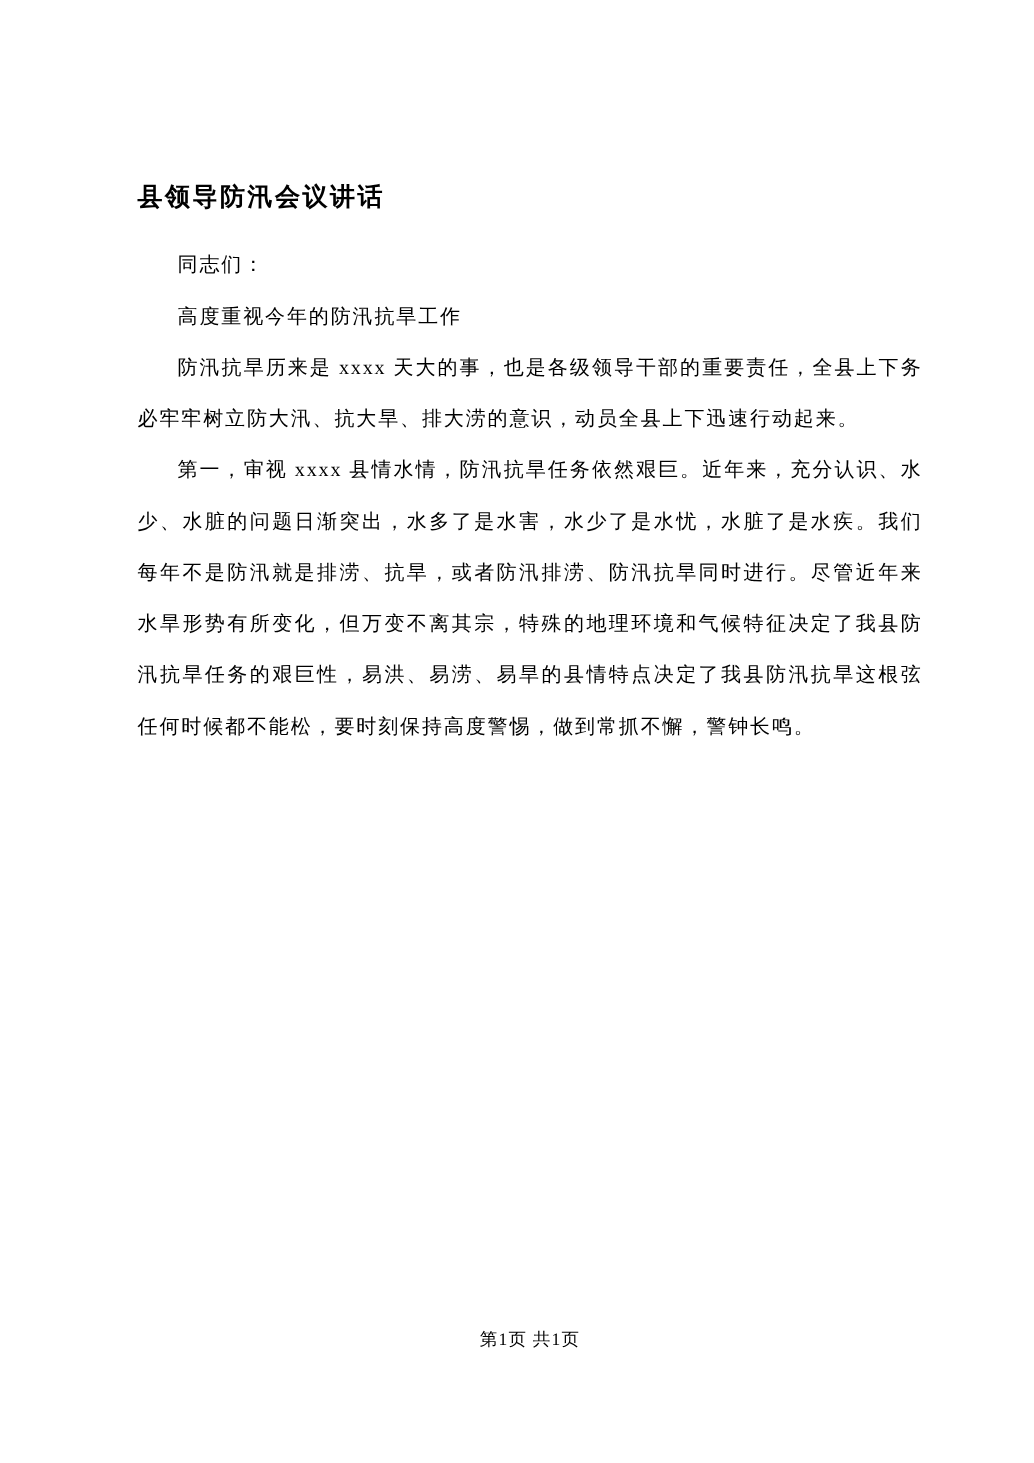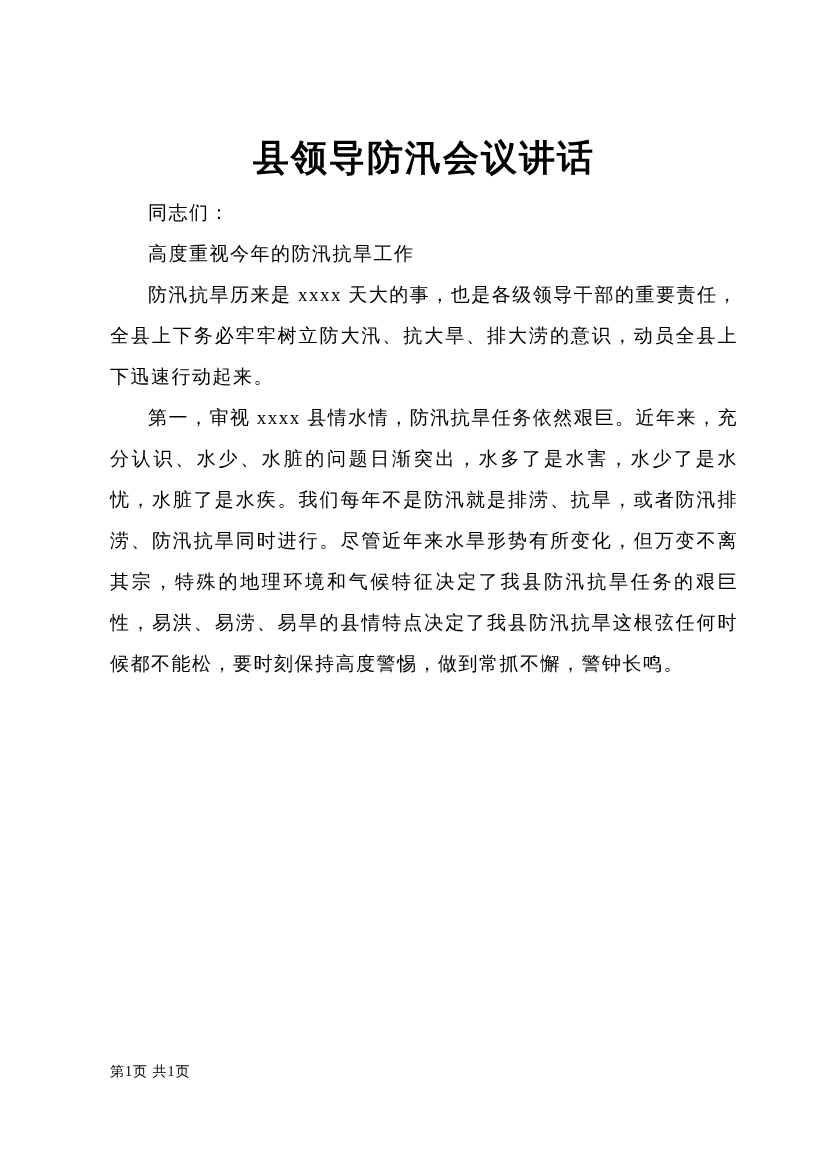--- a/index.html
+++ b/index.html
@@ -16,41 +16,40 @@
     font-family: "Liberation Serif", "DejaVu Serif", serif;
     color: #000000;
   }
   .content {
     position: absolute;
     top: 138px;
     left: 110px;
     width: 628px;
   }
   .doc-title {
-    text-align: center;
-    font-size: 36px;
+    font-size: 20px;
     font-weight: bold;
     letter-spacing: 2px;
     margin: 0 0 14px 0;
     line-height: 40px;
   }
   .doc-paragraph {
     margin: 0;
-    font-size: 19px;
+    font-size: 16px;
     line-height: 41px;
     letter-spacing: 1.5px;
     text-indent: 2em;
     text-align: justify;
   }
   .doc-footer {
     position: absolute;
     top: 1063px;
     left: 110px;
     width: 628px;
-    text-align: left;
+    text-align: center;
     font-size: 14px;
     letter-spacing: 1px;
   }
 </style>
 </head>
 <body>
 
 <div class="page">
   <div class="content">
     <h1 class="doc-title">县领导防汛会议讲话</h1>

